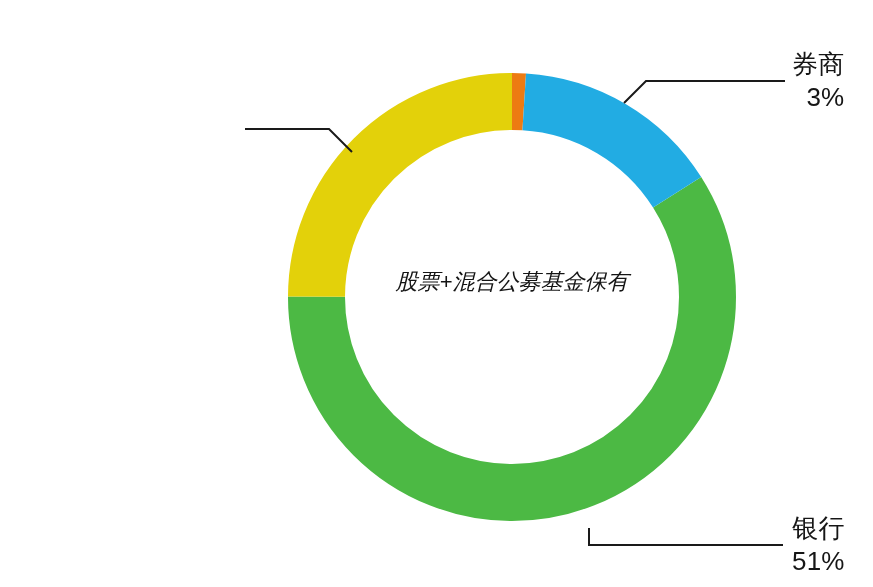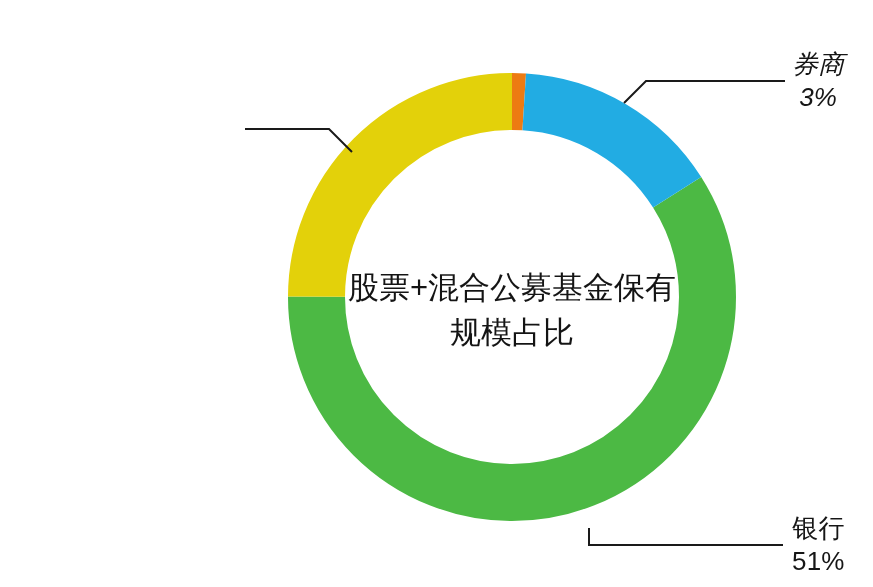--- a/index.html
+++ b/index.html
@@ -41,39 +41,39 @@
   .callout .cl-line {
     display: block;
   }
   .callout-left {
     text-align: right;
     left: 8px;
     top: 92px;
     width: 240px;
   }
   .callout-topright {
-    text-align: center;
+    text-align: right;
     left: 792px;
     top: 48px;
-    font-style: italic;
   }
   .callout-bottomright {
     text-align: right;
     left: 792px;
     top: 512px;
   }
   .center-text {
     position: absolute;
     left: 340px;
     top: 266px;
     width: 344px;
     text-align: center;
-    font-size: 31px;
+    font-size: 22px;
     line-height: 1.45;
     color: #141414;
+    font-style: italic;
   }
   .center-text .ct-line {
     display: block;
   }
 </style>
 </head>
 <body>
 
 <div id="chart-root">
 
@@ -106,16 +106,15 @@
     <span class="cl-line">3%</span>
   </div>
 
   <div class="callout callout-bottomright">
     <span class="cl-line">银行</span>
     <span class="cl-line">51%</span>
   </div>
 
   <div class="center-text">
     <span class="ct-line">股票+混合公募基金保有</span>
-    <span class="ct-line">规模占比</span>
   </div>
 
 </div>
 
 </body></html>

